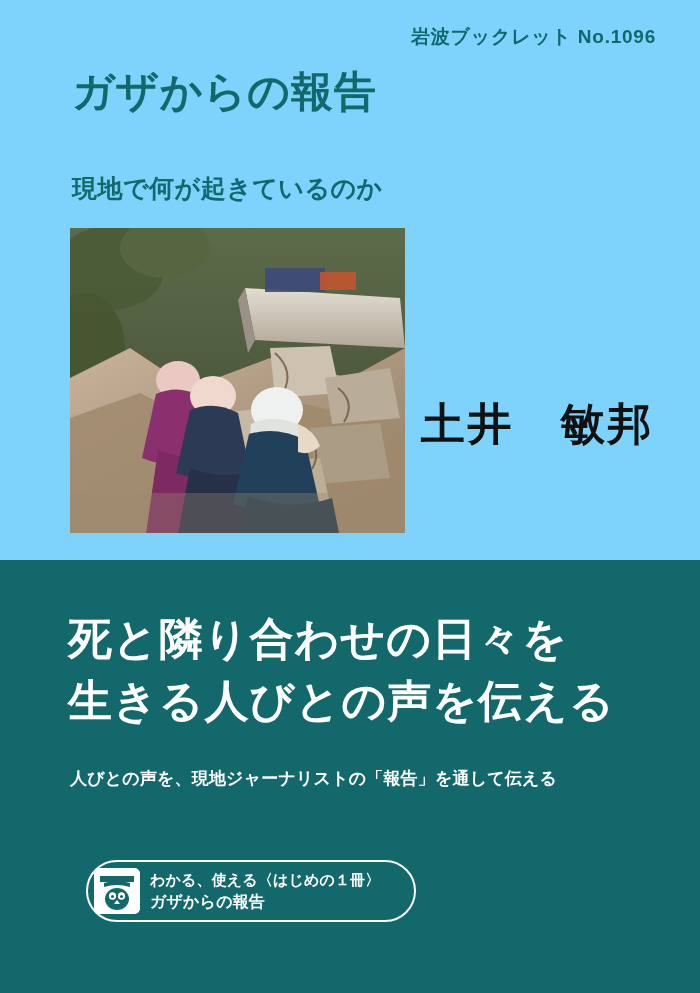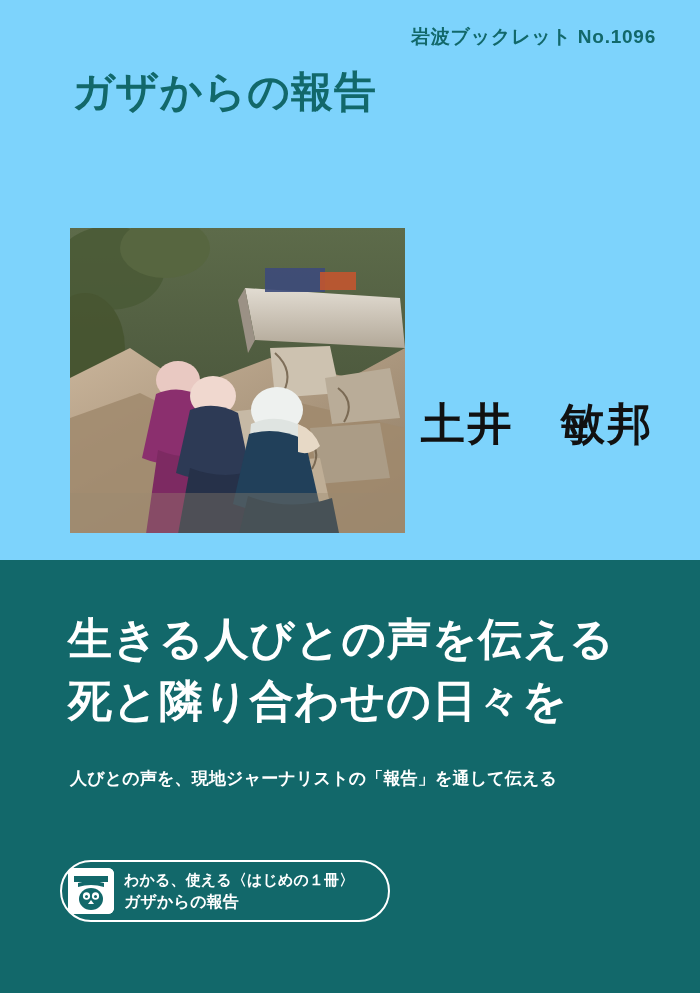--- a/index.html
+++ b/index.html
@@ -119,21 +119,21 @@
     font-size: 17px;
     font-weight: bold;
     line-height: 1.85;
     letter-spacing: 0.01em;
     white-space: nowrap;
   }
 
   
   .badge {
     position: absolute;
-    left: 60px;
+    left: 86px;
     top: 300px;
     width: 330px;
     height: 62px;
     border: 2px solid #ffffff;
     border-radius: 31px;
     box-sizing: border-box;
     display: flex;
     align-items: center;
   }
   .badge-mark {
@@ -171,20 +171,21 @@
 </style>
 </head>
 <body>
 
 <div class="cover">
 
   <div class="series-line">岩波ブックレット No.1096</div>
 
   <div class="main-title">ガザからの報告</div>
 
+  <div class="sub-title">現地で何が起きているのか</div>
 
   <div class="photo">
     <svg viewBox="0 0 335 305" preserveAspectRatio="xMidYMid slice">
       <defs>
         <linearGradient id="sky" x1="0" y1="0" x2="0" y2="1">
           <stop offset="0%" stop-color="#5d6b4a"></stop>
           <stop offset="100%" stop-color="#3f4a33"></stop>
         </linearGradient>
         <linearGradient id="dust" x1="0" y1="0" x2="1" y2="1">
           <stop offset="0%" stop-color="#c9b49a"></stop>
@@ -246,22 +247,22 @@
 
       <rect x="0" y="265" width="335" height="40" fill="#9b8a70" opacity="0.35"></rect>
     </svg>
   </div>
 
   <div class="author">土井　敏邦</div>
 
   <div class="band">
 
     <div class="band-headline">
+      <div>死と隣り合わせの日々を</div>
       <div>生きる人びとの声を伝える</div>
-      <div>死と隣り合わせの日々を</div>
     </div>
 
     <div class="band-body">
       <div>人びとの声を、現地ジャーナリストの「報告」を通して伝える</div>
     </div>
 
     <div class="badge">
       <div class="badge-mark">
         <svg viewBox="0 0 46 46">
           <rect x="0" y="0" width="46" height="46" fill="#ffffff"></rect>

